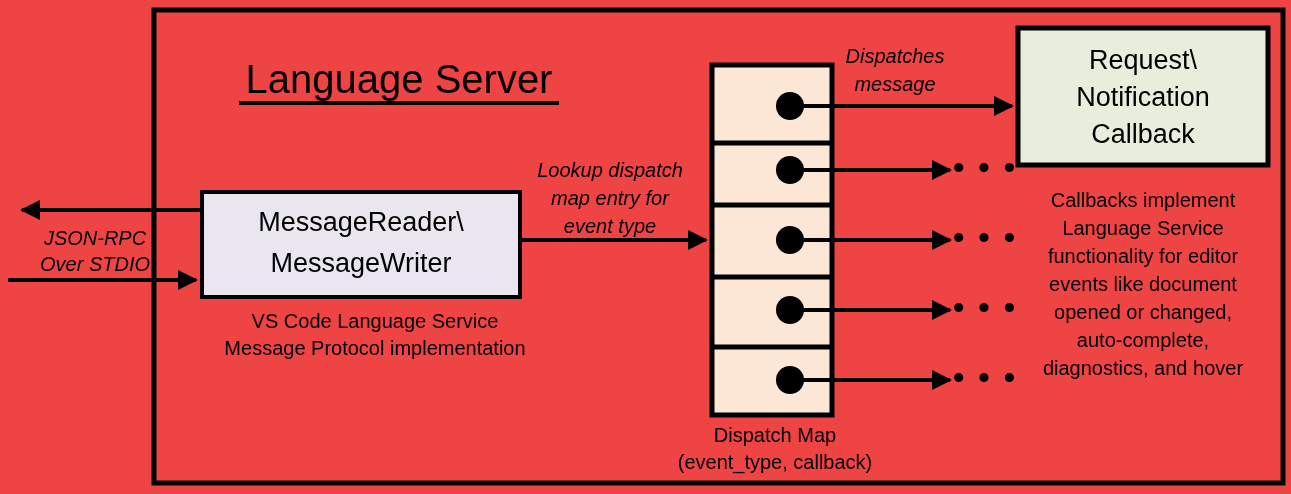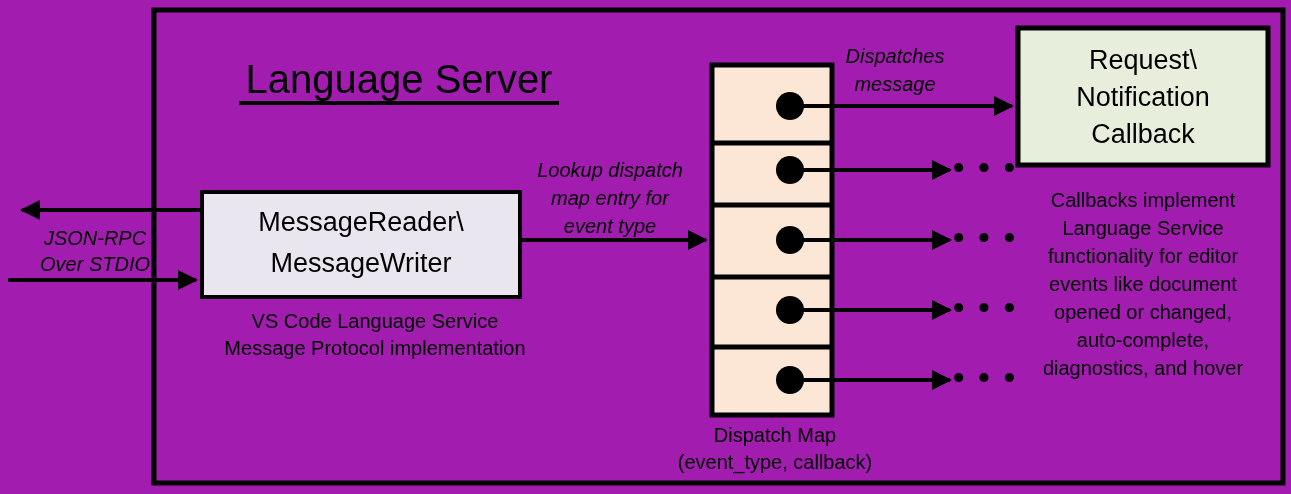--- a/index.html
+++ b/index.html
@@ -4,21 +4,21 @@
 <style>
   html, body {
     margin: 0;
     padding: 0;
     background: #ffffff;
   }
   #stage {
     position: relative;
     width: 1291px;
     height: 494px;
-    background: #a21caf;
+    background: #ef4444;
     font-family: "Liberation Sans", sans-serif;
     overflow: hidden;
   }
   svg#diagram {
     position: absolute;
     left: 0;
     top: 0;
     width: 1291px;
     height: 494px;
   }

